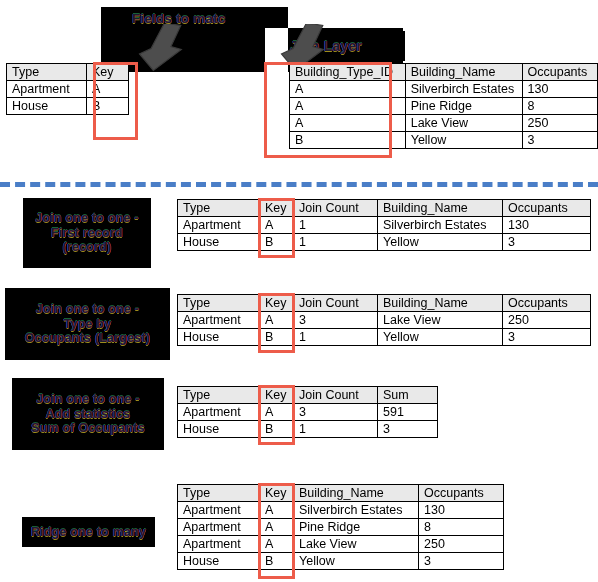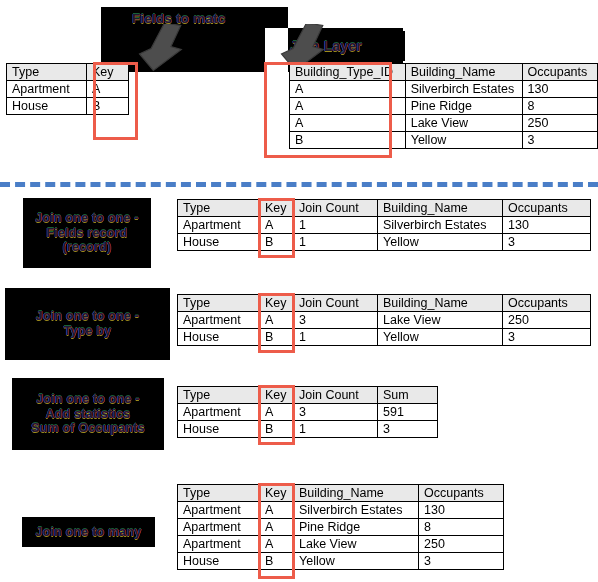--- a/index.html
+++ b/index.html
@@ -136,21 +136,21 @@
         <td>3</td>
       </tr>
     </tbody>
   </table>
   <div class="redbox" style="left:264px;top:62px;width:128px;height:96px;"></div>
 
   <div class="divider" style="left:0px;top:182px;width:598px;"></div>
 
   <div class="capbox" style="left:23px;top:198px;width:128px;height:70px;font-size:12.5px;">
     <span>Join one to one -</span>
-    <span>Fields record</span>
+    <span>First record</span>
     <span>(record)</span>
   </div>
 
   <table class="tbl" style="left:177px;top:199px;">
     <thead>
       <tr>
         <th style="width:82px;">Type</th>
         <th style="width:34px;">Key</th>
         <th style="width:84px;">Join Count</th>
         <th style="width:125px;">Building_Name</th>
@@ -172,20 +172,21 @@
         <td>Yellow</td>
         <td>3</td>
       </tr>
     </tbody>
   </table>
   <div class="redbox" style="left:258px;top:198px;width:37px;height:60px;"></div>
 
   <div class="capbox" style="left:5px;top:288px;width:165px;height:72px;font-size:12.5px;">
     <span>Join one to one -</span>
     <span>Type by</span>
+    <span>Occupants (Largest)</span>
   </div>
 
   <table class="tbl" style="left:177px;top:294px;">
     <thead>
       <tr>
         <th style="width:82px;">Type</th>
         <th style="width:34px;">Key</th>
         <th style="width:84px;">Join Count</th>
         <th style="width:125px;">Building_Name</th>
         <th style="width:88px;">Occupants</th>
@@ -236,21 +237,21 @@
         <td>House</td>
         <td>B</td>
         <td>1</td>
         <td>3</td>
       </tr>
     </tbody>
   </table>
   <div class="redbox" style="left:258px;top:385px;width:37px;height:60px;"></div>
 
   <div class="capbox" style="left:22px;top:517px;width:133px;height:30px;font-size:12.5px;">
-    <span>Join one to many</span>
+    <span>Ridge one to many</span>
   </div>
 
   <table class="tbl" style="left:177px;top:484px;">
     <thead>
       <tr>
         <th style="width:82px;">Type</th>
         <th style="width:34px;">Key</th>
         <th style="width:125px;">Building_Name</th>
         <th style="width:85px;">Occupants</th>
       </tr>

